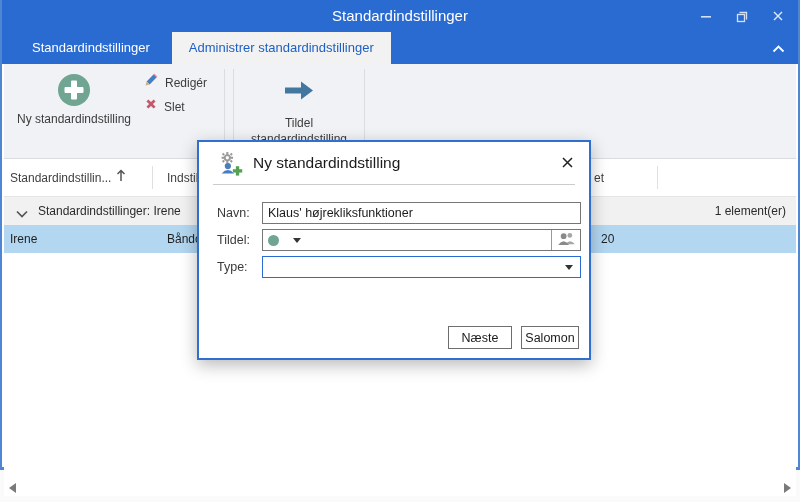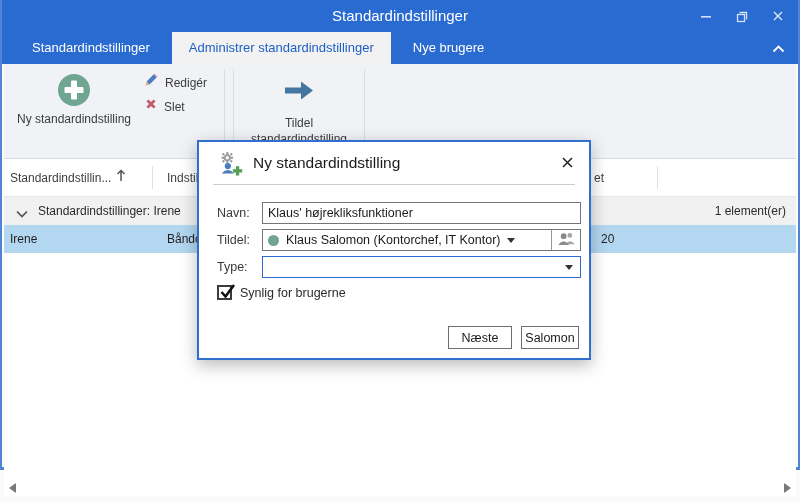--- a/index.html
+++ b/index.html
@@ -117,21 +117,20 @@
               <path d="M2 2 L10 10 M10 2 L2 10"></path>
             </svg>
           </span>
         </div>
       </div>
     </div>
 
     <div class="tabbar">
       <div class="tab">Standardindstillinger</div>
       <div class="tab active">Administrer standardindstillinger</div>
-      <div class="tab">Nye brugere</div>
       <div class="tab-chevron">
         <span>
           <svg width="13" height="8" fill="none" stroke="#ffffff" stroke-width="1.8">
               <path d="M1.5 6.5 L6.5 1.5 L11.5 6.5"></path>
             </svg>
         </span>
       </div>
     </div>
 
     <div class="ribbon">
@@ -244,46 +243,35 @@
       </span>
     </div>
     <div class="dlg-hr"></div>
 
     <span class="f-label" style="top:64px;">Navn:</span>
     <input class="f-field" style="top: 60px;" value="Klaus' højrekliksfunktioner">
 
     <span class="f-label" style="top:91px;">Tildel:</span>
     <div class="f-field combo" style="top:87px;">
       <span class="dot"></span>
-      <span>Klaus Salomon (Kontorchef, IT Kontor)</span>
       <span class="caret"></span>
       <span class="people-btn">
         <span>
           <svg width="19" height="14" viewBox="0 0 20 14">
             <circle cx="13.5" cy="3.2" r="2.5" fill="#a6a6a6"></circle>
             <path d="M9.2 12.5 q4.3 -6.5 9.6 0 z" fill="#a6a6a6"></path>
             <circle cx="7" cy="4" r="3" fill="#8a8a8a"></circle>
             <path d="M1.2 13.2 q5.8 -7.5 11.6 0 z" fill="#8a8a8a"></path>
           </svg>
         </span>
       </span>
     </div>
 
     <span class="f-label" style="top:118px;">Type:</span>
     <div class="f-field combo focused" style="top:114px;">
       <span class="caret right"></span>
     </div>
 
-    <div class="chk-row">
-      <span class="checkbox">
-        <span>
-          <svg width="17" height="17" fill="none" stroke="#111111" stroke-width="2.6">
-              <path d="M2.5 9 L6.5 13.5 L15 2"></path>
-            </svg>
-        </span>
-      </span>
-      <span class="chk-label">Synlig for brugerne</span>
-    </div>
 
     <div class="dlg-btn btn-next">Næste</div>
     <div class="dlg-btn btn-cancel">Salomon</div>
   </div>
 </div>
 
 </body></html>

